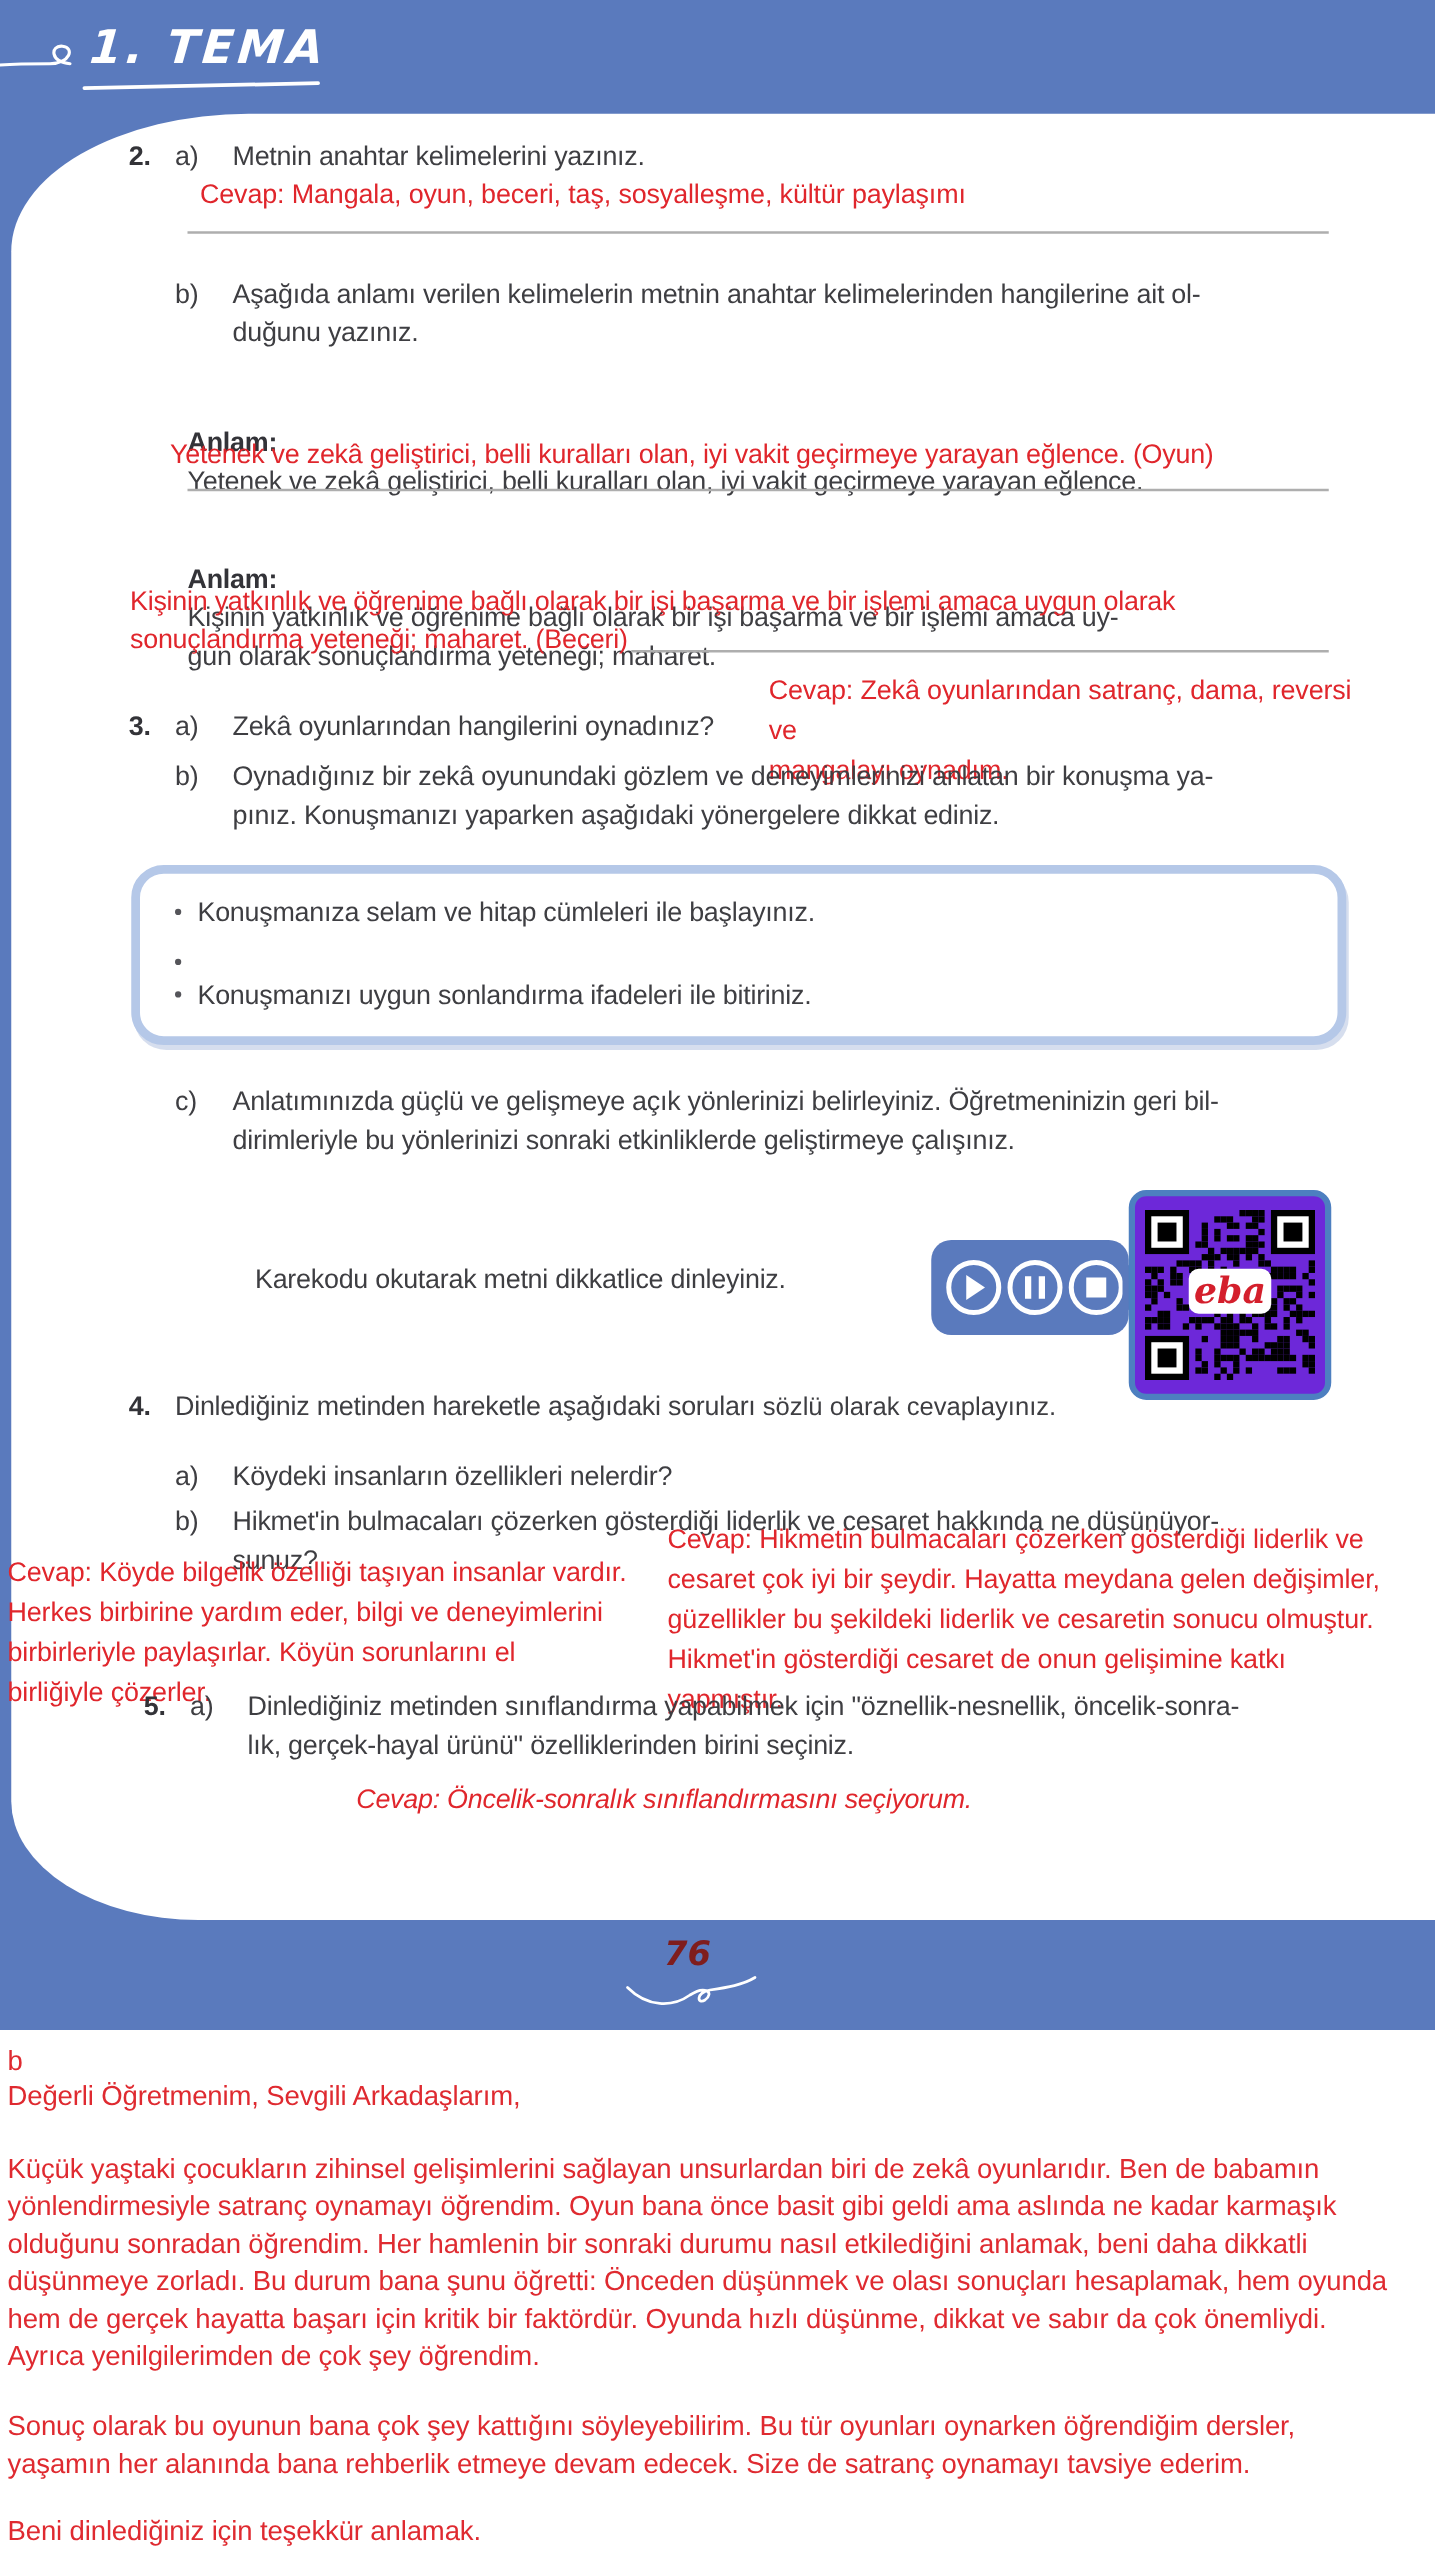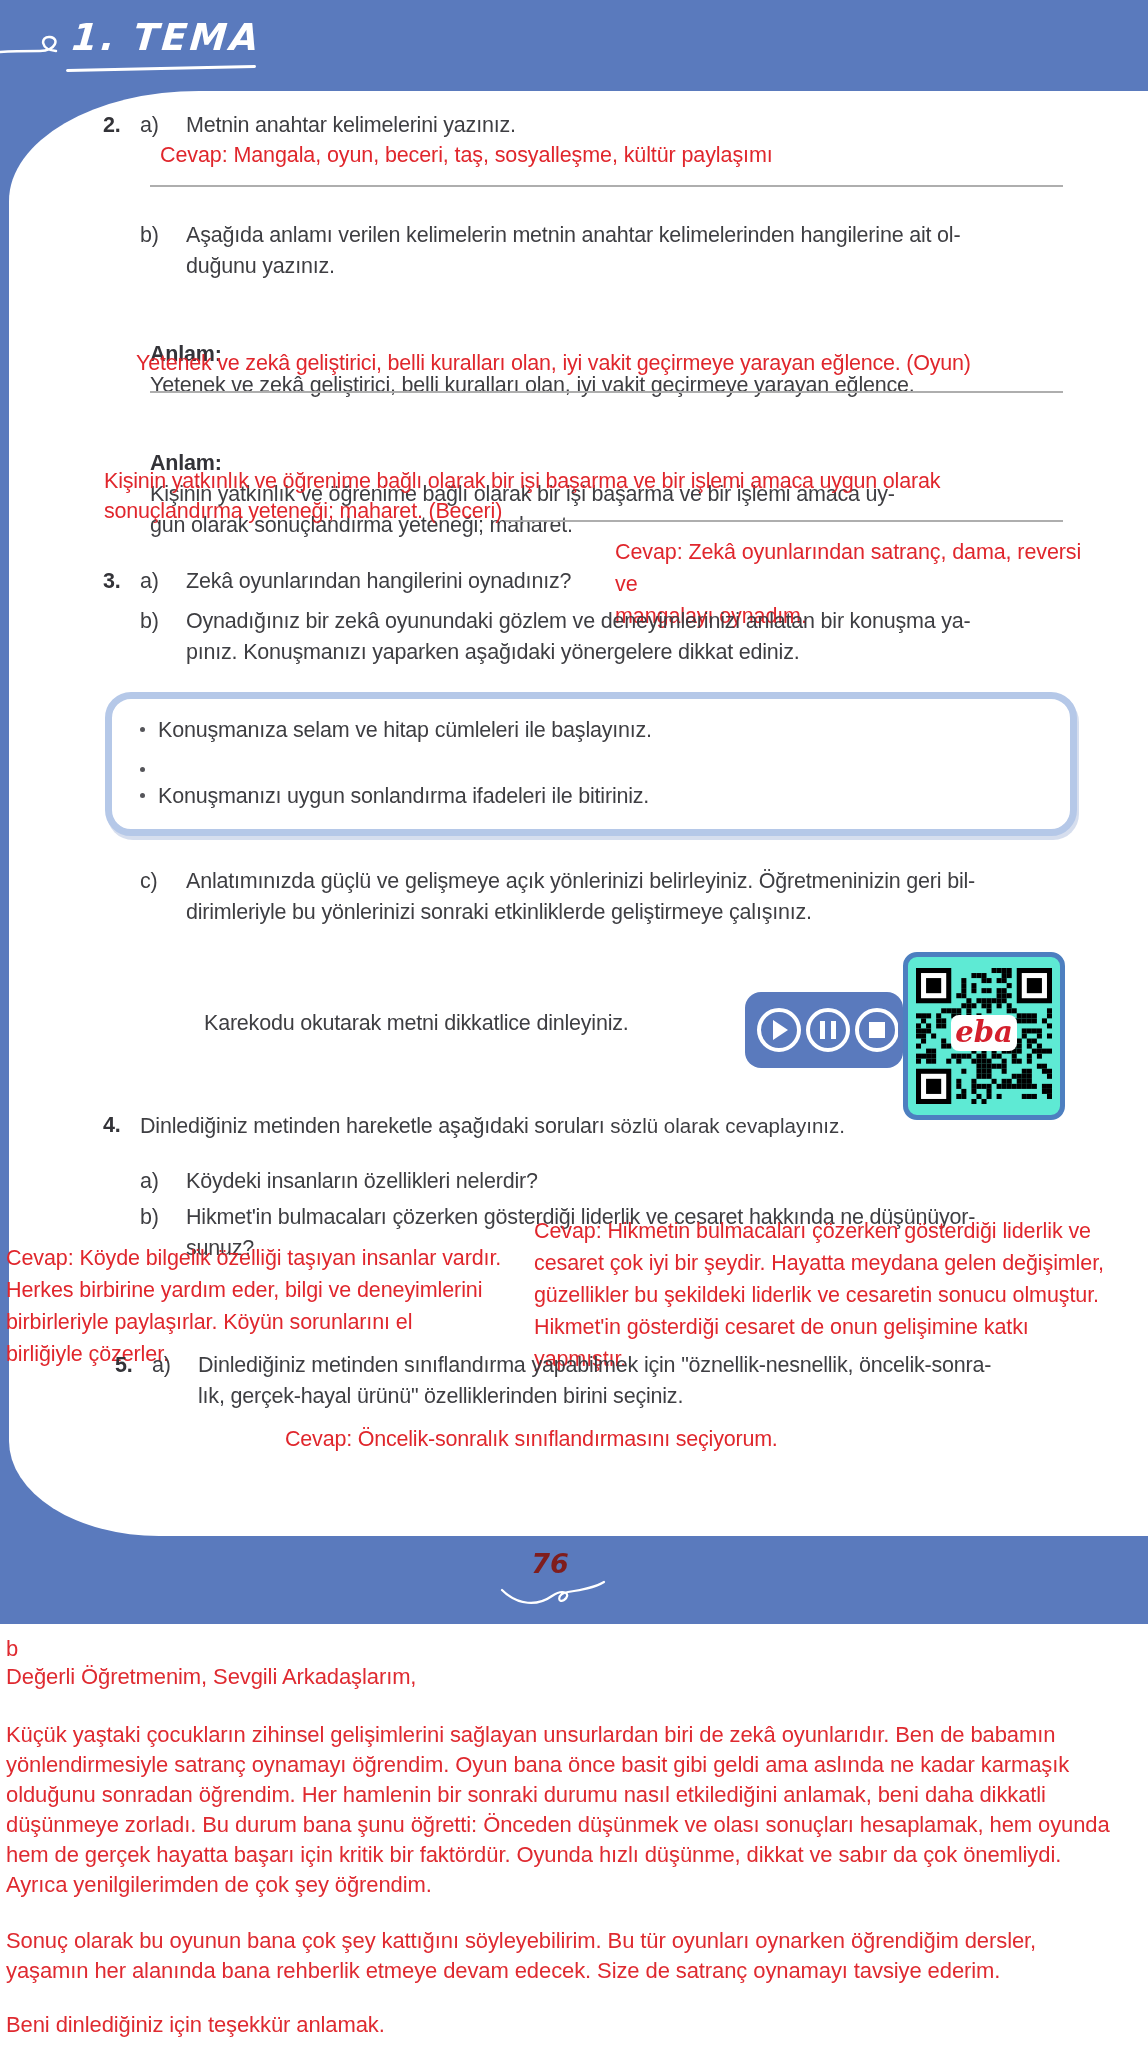--- a/index.html
+++ b/index.html
@@ -35,21 +35,21 @@
   
   .bubble{position:absolute;left:745px;top:992px;width:158px;height:76px;background:#5a7abd;border-radius:16px;}
   .bubble-tail{position:absolute;left:898px;top:1008px;width:0;height:0;
         border-top:22px solid transparent;border-bottom:22px solid transparent;border-left:26px solid #5a7abd;}
   .mcircle{position:absolute;top:16px;width:36px;height:36px;border:4px solid #ffffff;border-radius:50%;}
   .play-tri{position:absolute;left:12px;top:8px;width:0;height:0;
         border-top:10px solid transparent;border-bottom:10px solid transparent;border-left:15px solid #ffffff;}
   .pause-bar{position:absolute;top:9px;width:5px;height:18px;background:#ffffff;}
   .stop-sq{position:absolute;left:10px;top:10px;width:16px;height:16px;background:#ffffff;}
   
-  .qr-frame{position:absolute;left:903px;top:952px;width:152px;height:158px;background:#5eead4;
+  .qr-frame{position:absolute;left:903px;top:952px;width:152px;height:158px;background:#6d28d9;
         border:5px solid #4d7fc0;border-radius:14px;text-decoration:underline;}
   .qr-frame svg{position:absolute;left:8px;top:11px;}
   .eba-logo{position:absolute;left:43px;top:58px;width:66px;height:36px;background:#ffffff;border-radius:8px;
         color:#d41f2c;font-family:"DejaVu Serif",serif;font-style:italic;font-weight:bold;font-size:29px;
         text-align:center;line-height:34px;}
   
   .pagenum{position:absolute;left:500px;top:1548px;width:100px;text-align:center;color:#7f1d1d;
         font-family:"DejaVu Sans",sans-serif;font-weight:bold;font-style:italic;font-size:27px;}
   
   .sheet{color:#df2a30;font-size:22px;line-height:30px;letter-spacing:-0.1px;}
@@ -445,21 +445,21 @@
 güzellikler bu şekildeki liderlik ve cesaretin sonucu olmuştur.
 Hikmet'in gösterdiği cesaret de onun gelişimine katkı
 yapmıştır.</div>
 
   <div class="abs q qrow" style="left:115px;top:1350px;width:930px;">
     <span class="qn">5.</span>
     <span class="ql">a)</span>
     <span class="qt">Dinlediğiniz metinden sınıflandırma yapabilmek için "öznellik-nesnellik, öncelik-sonra-
 lık, gerçek-hayal ürünü" özelliklerinden birini seçiniz.</span>
   </div>
-  <div class="abs red rc" style="left:285px;top:1424px;">Cevap: Öncelik-sonralık sınıflandırmasını seçiyorum.</div>
+  <div class="abs red rc" style="left:285px;top:1424px;font-style:italic;">Cevap: Öncelik-sonralık sınıflandırmasını seçiyorum.</div>
 
   <div class="pagenum">76</div>
   <svg class="abs" style="left:498px;top:1580px;" width="110" height="40" viewBox="0 0 110 40">
     <path d="M4 10 C 20 26, 40 26, 54 16 C 66 8, 74 14, 66 20 C 60 24, 58 14, 70 12 C 84 10, 96 8, 106 2" fill="none" stroke="#ffffff" stroke-width="2.2" stroke-linecap="round"></path>
   </svg>
 
   <div class="abs sheet" style="left:6px;top:1634px;">b</div>
   <div class="abs sheet" style="left:6px;top:1662px;">Değerli Öğretmenim, Sevgili Arkadaşlarım,</div>
   <div class="abs sheet" style="left:6px;top:1720px;width:1138px;">Küçük yaştaki çocukların zihinsel gelişimlerini sağlayan unsurlardan biri de zekâ oyunlarıdır. Ben de babamın
 yönlendirmesiyle satranç oynamayı öğrendim. Oyun bana önce basit gibi geldi ama aslında ne kadar karmaşık

